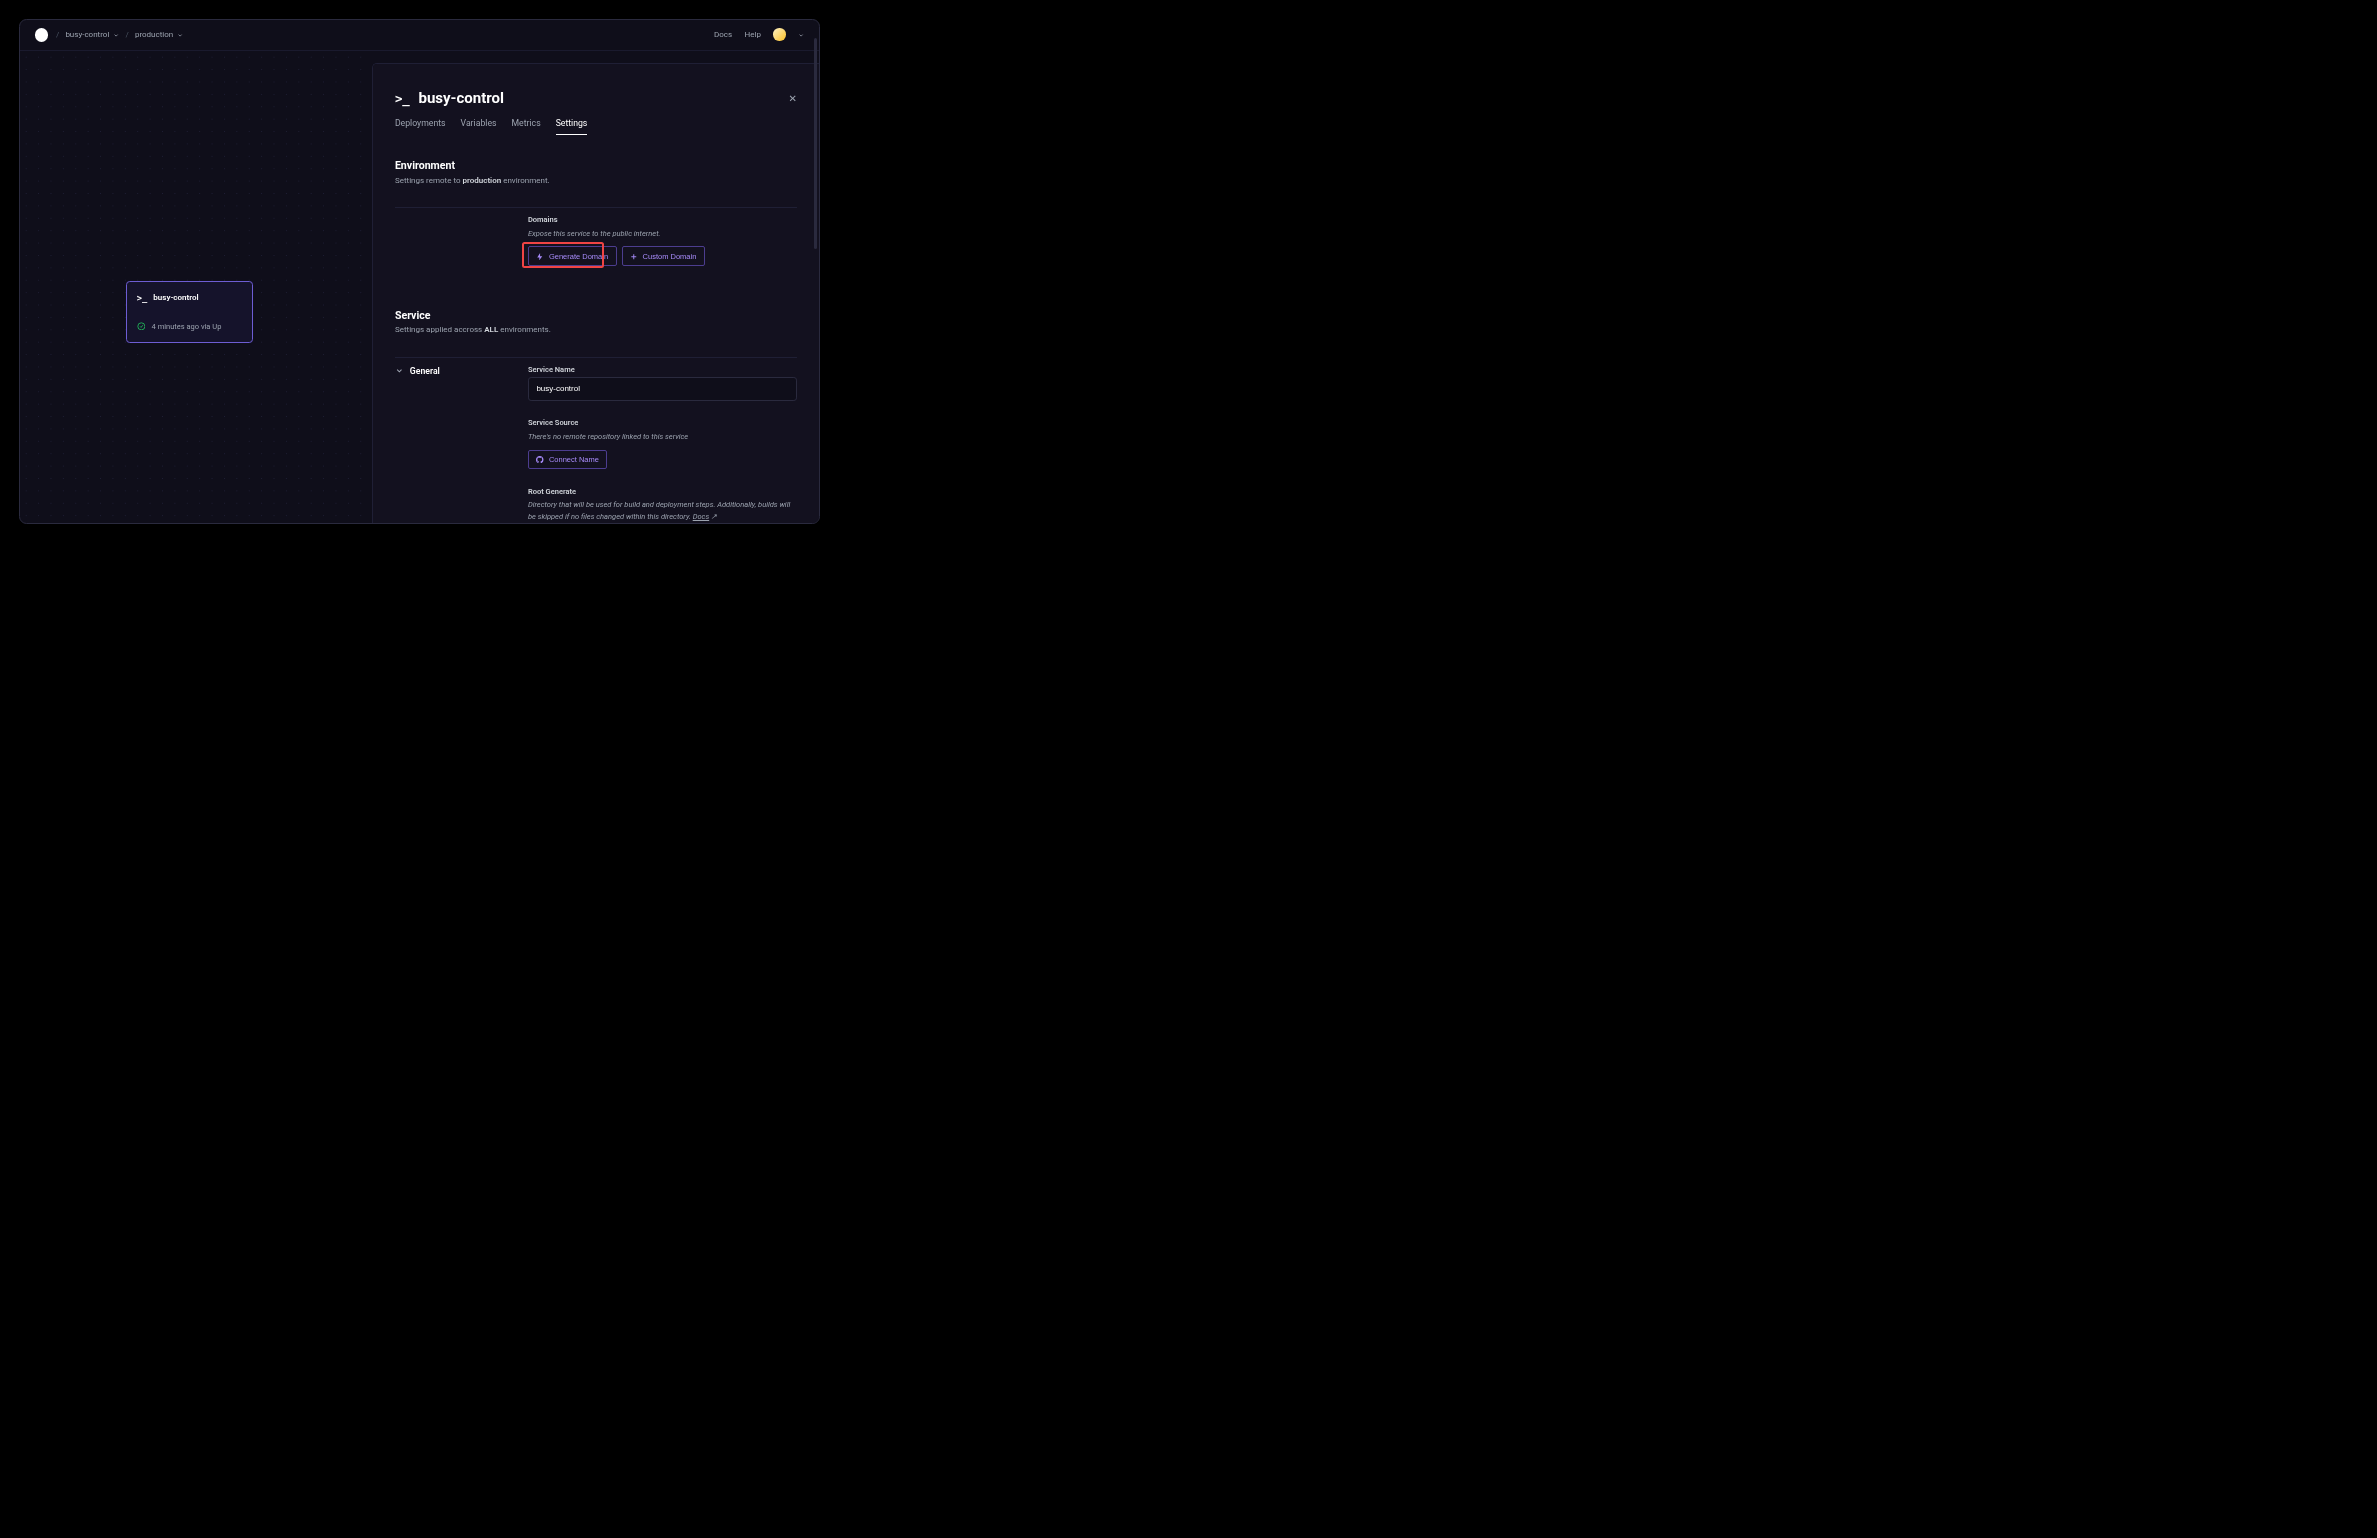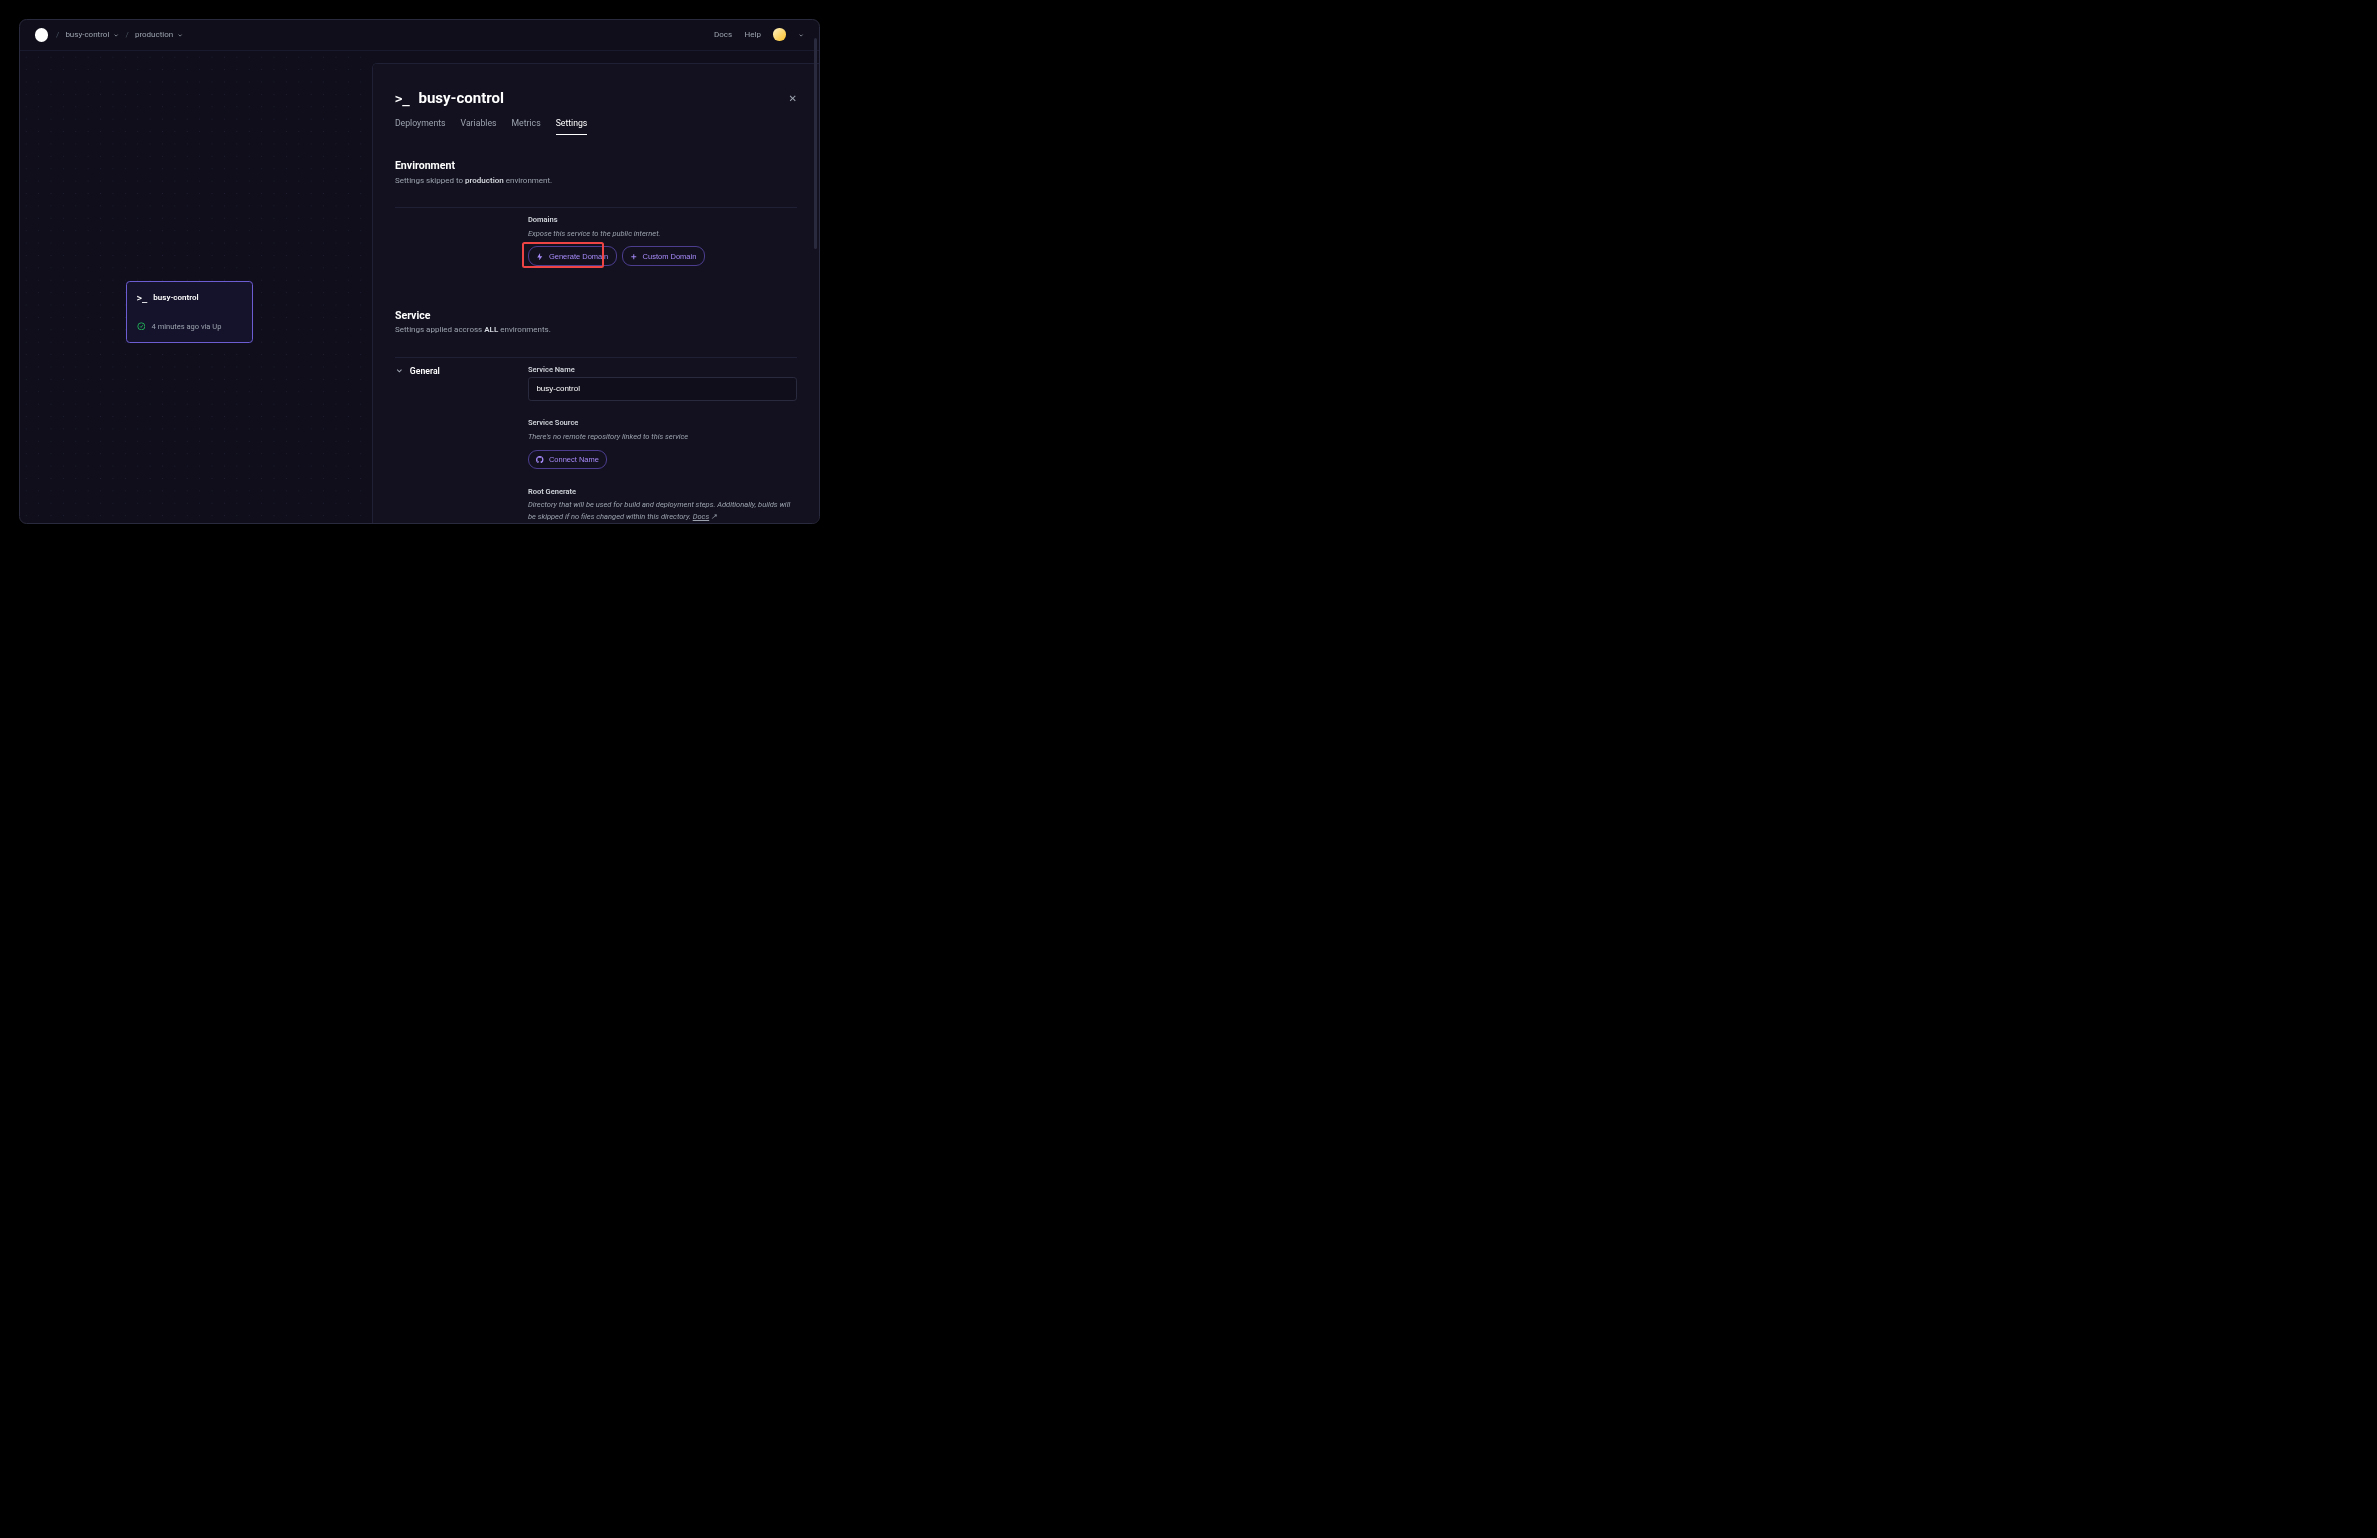--- a/index.html
+++ b/index.html
@@ -306,21 +306,21 @@
       display: flex;
       gap: 5px;
     }
     
     .btn {
       display: inline-flex;
       align-items: center;
       gap: 5px;
       padding: 4.4px 7.5px;
       border: 0.6px solid #3a3a5a;
-      border-radius: 9px;
+      border-radius: 2px;
       background: transparent;
       font-size: 7.5px;
       cursor: pointer;
       color: #9ca3af;
     }
     
     .btn-purple {
       color: #a78bfa;
       border-color: #4c3d8f;
     }
@@ -439,21 +439,21 @@
       <div class="tabs">
         <div class="tab">Deployments</div>
         <div class="tab">Variables</div>
         <div class="tab">Metrics</div>
         <div class="tab active">Settings</div>
       </div>
 
       <div class="section">
         <h2 class="section-title">Environment</h2>
         <p class="section-desc">
-          <span>Settings skipped to </span><strong>production</strong><span> environment.</span>
+          <span>Settings remote to </span><strong>production</strong><span> environment.</span>
         </p>
 
         <div class="settings-row">
           <div class="settings-left"></div>
           <div class="settings-right">
             <div class="field-group">
               <div class="field-label">Domains</div>
               <div class="field-desc">Expose this service to the public internet.</div>
               <div class="button-row">
                 <div class="highlight-box">

